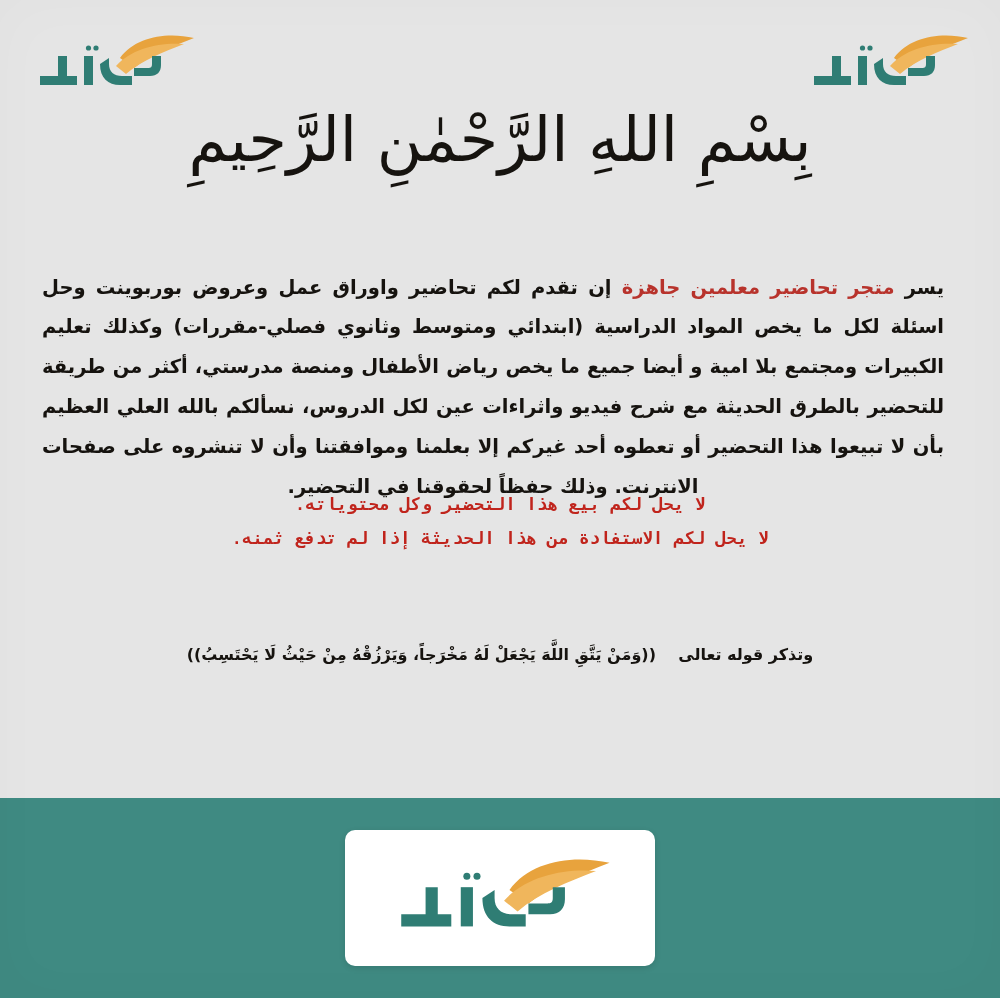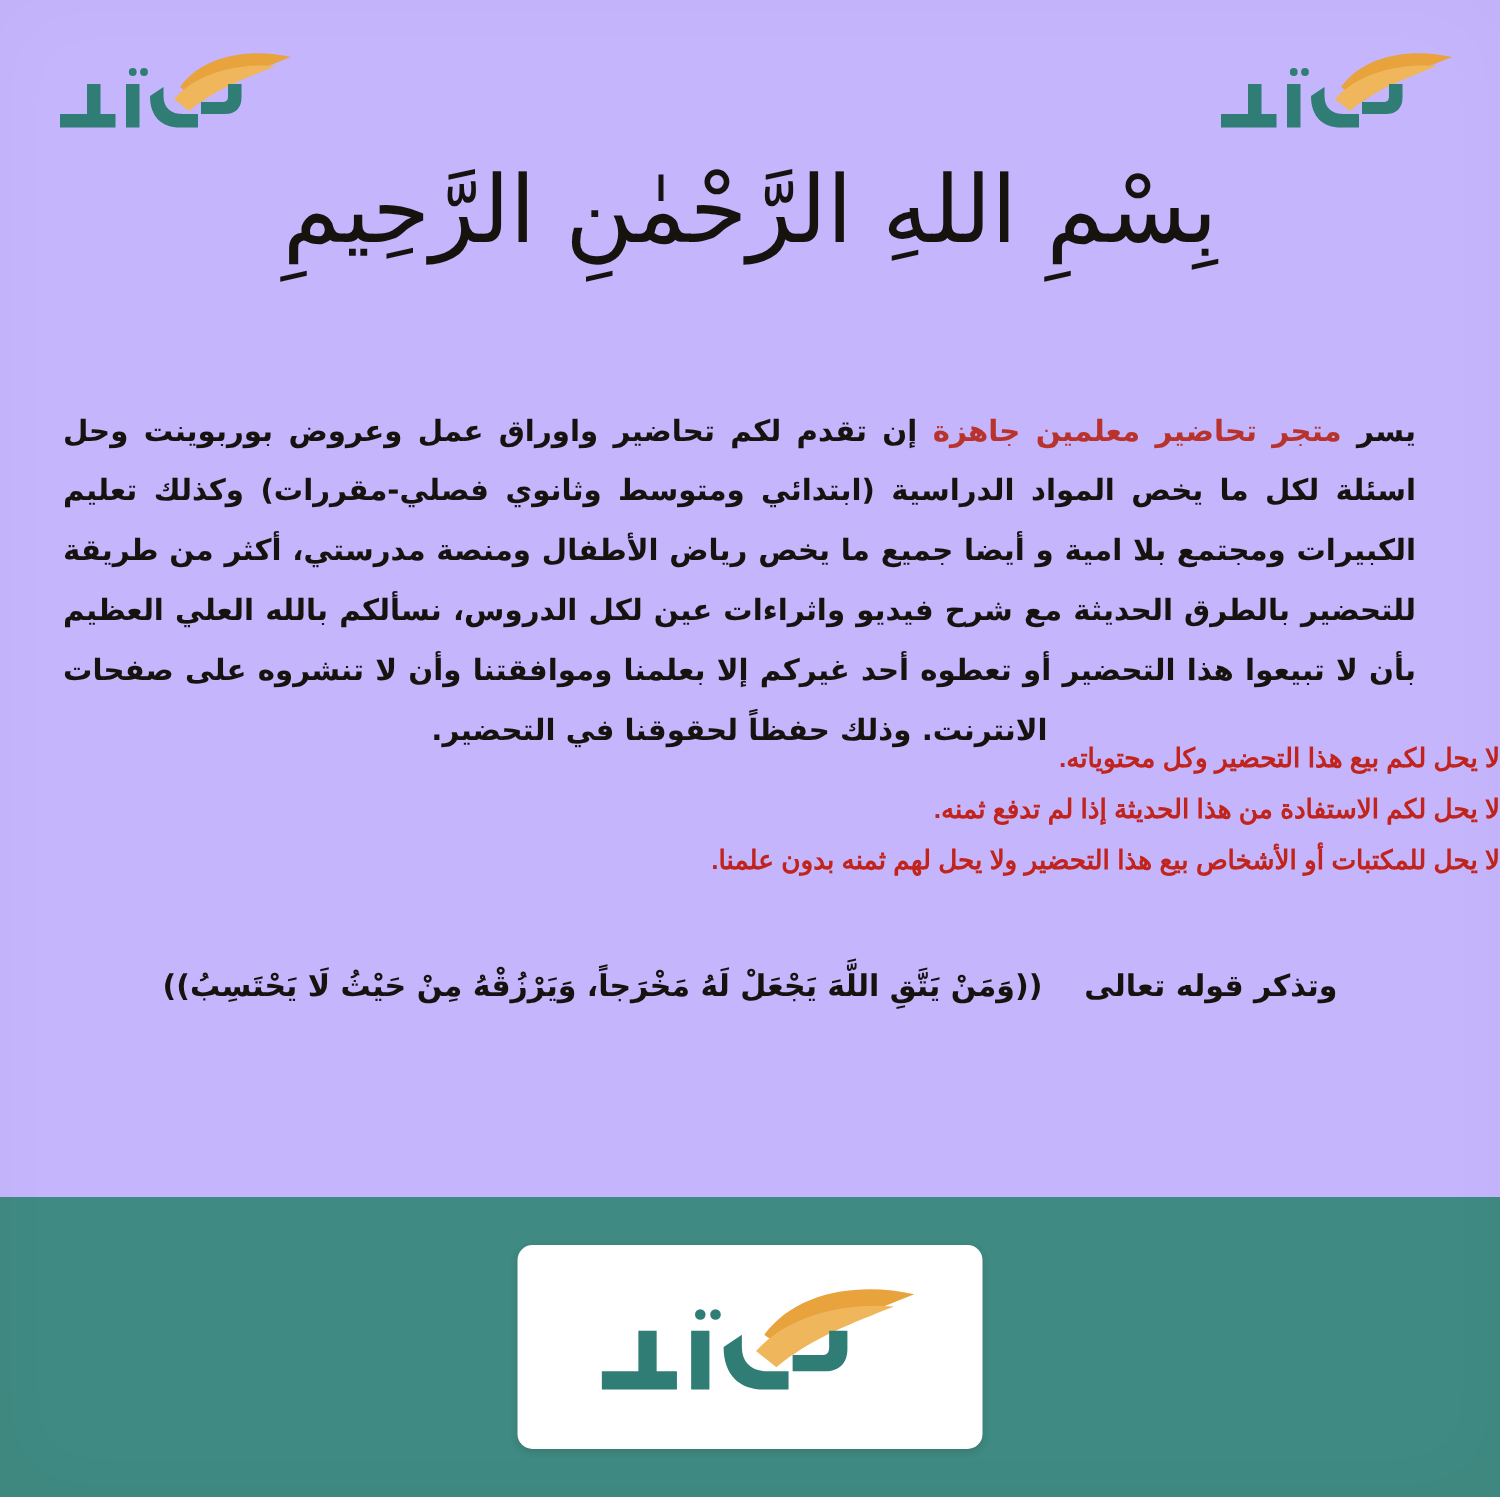--- a/index.html
+++ b/index.html
@@ -11,21 +11,21 @@
     height: 998px;
     background: #ffffff;
     font-family: "Liberation Serif", serif;
     overflow: hidden;
   }
 
   .page {
     position: relative;
     width: 1000px;
     height: 998px;
-    background: #c4b5fd;
+    background: #e5e5e5;
     overflow: hidden;
   }
 
   
   .logo-row {
     position: absolute;
     top: 28px;
     left: 0;
     right: 0;
     height: 80px;
@@ -75,40 +75,40 @@
     font-weight: 700;
   }
 
   
   .warnings {
     position: absolute;
     top: 488px;
     left: 0;
     right: 0;
     direction: rtl;
-    text-align: right;
+    text-align: center;
     color: #c0241c;
-    font-family: Liberation Sans, sans-serif;
+    font-family: Liberation Mono, monospace;
     font-size: 17.5px;
     font-weight: 700;
     line-height: 1.95;
   }
   .warnings div { white-space: nowrap; }
 
   
   .ayah {
     position: absolute;
     top: 645px;
     left: 0;
     right: 0;
     direction: rtl;
     text-align: center;
     color: #16130f;
     font-family: "DejaVu Sans", sans-serif;
-    font-size: 20px;
+    font-size: 16px;
     font-weight: 700;
     white-space: nowrap;
   }
   .ayah .verse { font-weight: 700; }
 
   
   .footer-band {
     position: absolute;
     left: 0;
     bottom: 0;
@@ -188,21 +188,20 @@
 
   <p class="intro">
     <span>يسر</span>
     <span class="hl">متجر تحاضير معلمين جاهزة</span>
     <span>إن تقدم لكم تحاضير واوراق عمل وعروض بوربوينت وحل اسئلة لكل ما يخص المواد الدراسية (ابتدائي ومتوسط وثانوي فصلي-مقررات) وكذلك تعليم الكبيرات ومجتمع بلا امية و أيضا جميع ما يخص رياض الأطفال ومنصة مدرستي، أكثر من طريقة للتحضير بالطرق الحديثة مع شرح فيديو واثراءات عين لكل الدروس، نسألكم بالله العلي العظيم بأن لا تبيعوا هذا التحضير أو تعطوه أحد غيركم إلا بعلمنا وموافقتنا وأن لا تنشروه على صفحات الانترنت. وذلك حفظاً لحقوقنا في التحضير.</span>
   </p>
 
   <div class="warnings">
     <div>لا يحل لكم بيع هذا التحضير وكل محتوياته.</div>
     <div>لا يحل لكم الاستفادة من هذا الحديثة إذا لم تدفع ثمنه.</div>
-    <div>لا يحل للمكتبات أو الأشخاص بيع هذا التحضير ولا يحل لهم ثمنه بدون علمنا.</div>
   </div>
 
   <div class="ayah">
     <span>وتذكر قوله تعالى</span>
     &nbsp;&nbsp;
     <span class="verse">((وَمَنْ يَتَّقِ اللَّهَ يَجْعَلْ لَهُ مَخْرَجاً، وَيَرْزُقْهُ مِنْ حَيْثُ لَا يَحْتَسِبُ))</span>
   </div>
 
   <div class="footer-band">
     <div class="footer-card">

